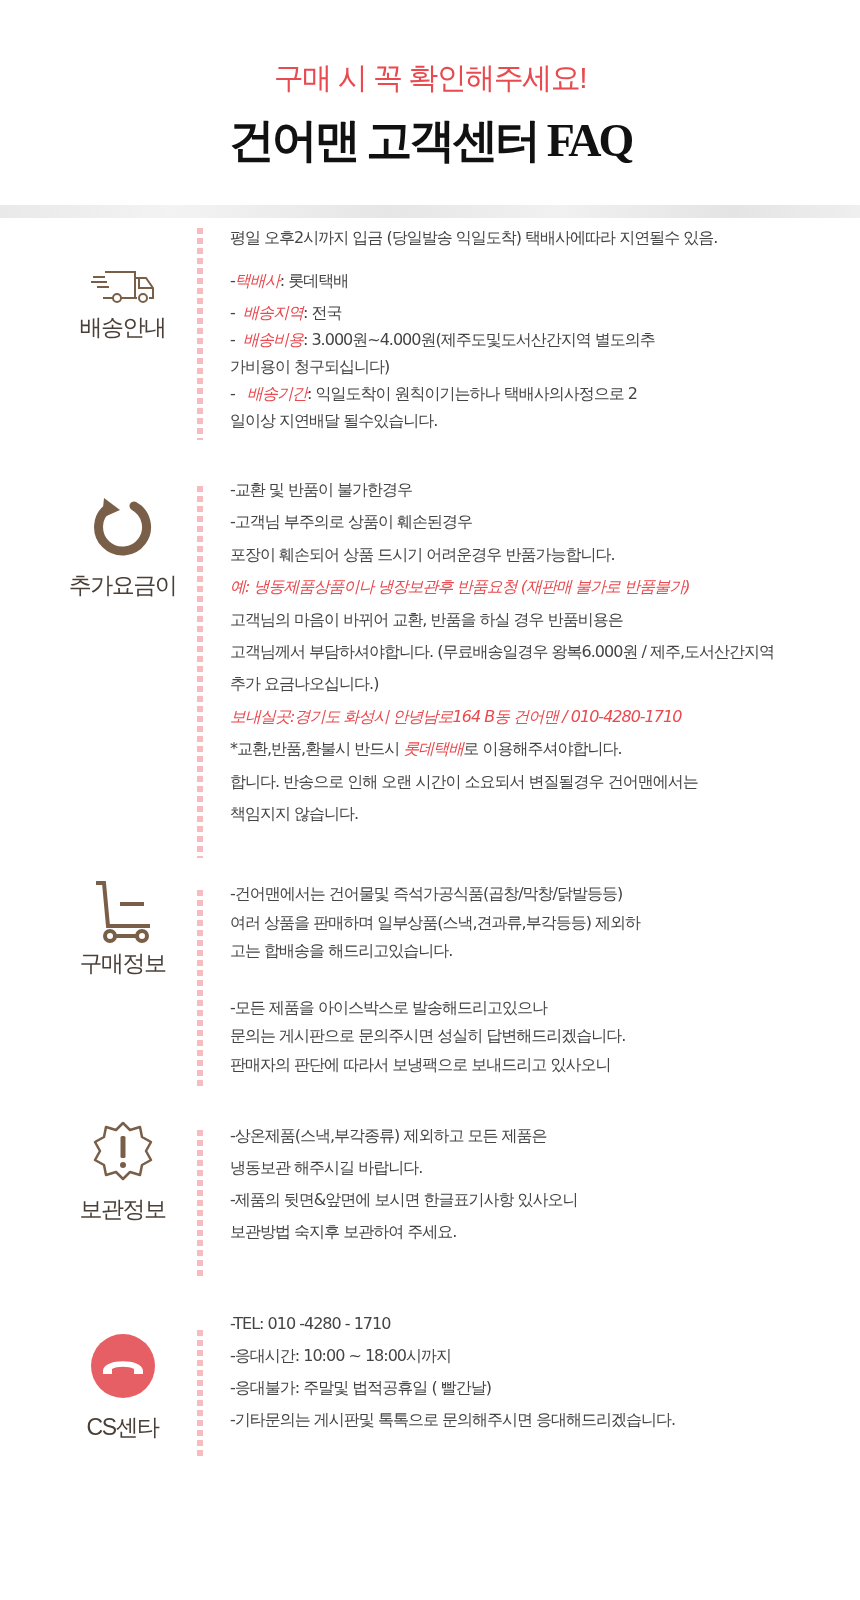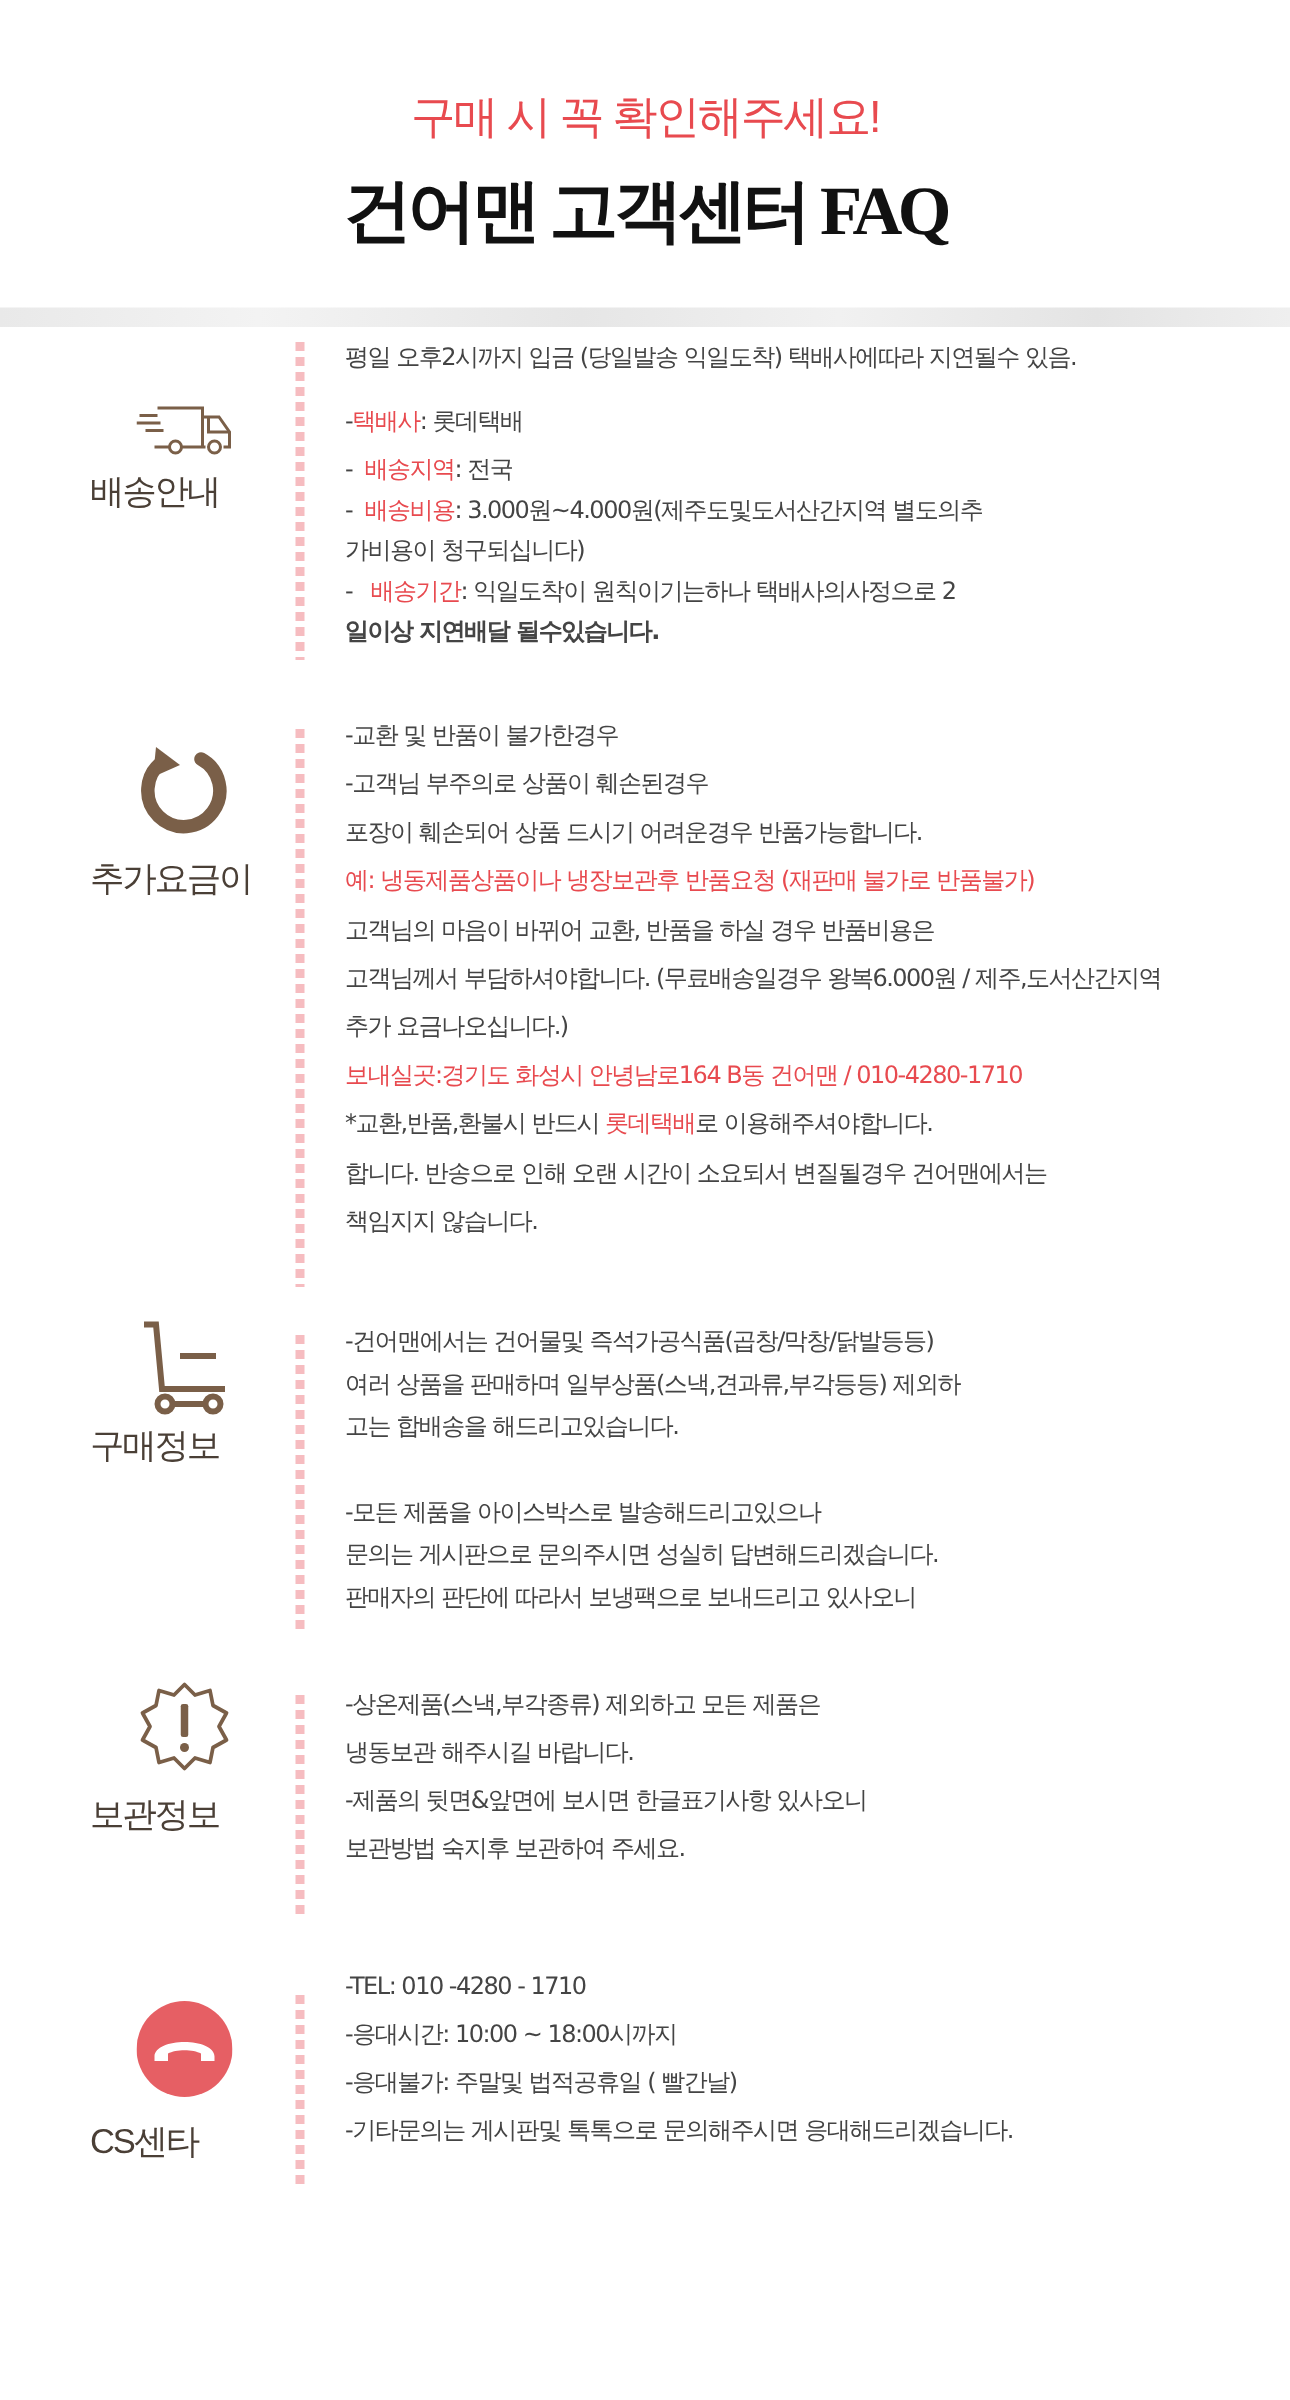--- a/index.html
+++ b/index.html
@@ -9,32 +9,32 @@
     .header { position: absolute; left: 0; top: 0; width: 860px; height: 205px; text-align: center; }
     .subtitle { position: absolute; left: 0; top: 58px; width: 860px; text-align: center;
       font-family: "Liberation Sans", sans-serif; font-size: 30px; color: #e84a4f; letter-spacing: -1.5px; }
     .title { position: absolute; left: 0; top: 110px; width: 860px; text-align: center;
       font-family: "Liberation Serif", serif; font-size: 46px; font-weight: 700; color: #111111; letter-spacing: -3px; }
 
     .band { position: absolute; left: 0; top: 205px; width: 860px; height: 13px;
       background: linear-gradient(90deg, #e9e9e9 0%, #f3f3f3 20%, #e6e6e6 45%, #f1f1f1 65%, #e4e4e4 85%, #efefef 100%); }
 
     .section { position: absolute; left: 0; width: 860px; }
-    .icon-col { position: absolute; left: 60px; width: 125px; text-align: left; }
+    .icon-col { position: absolute; left: 60px; width: 125px; text-align: center; }
     .icon-col svg { display: block; margin: 0 auto; }
     .sec-label { display: block; font-family: "Liberation Sans", sans-serif; font-size: 23px; color: #4a3f36;
       letter-spacing: -1.5px; margin-top: 6px; font-weight: 400; }
 
     .dots { position: absolute; left: 197px; width: 6px;
       background-image: linear-gradient(to bottom, #f6bcc0 0, #f6bcc0 6px, transparent 6px, transparent 10px);
       background-size: 6px 10px; background-repeat: repeat-y; }
 
     .text-col { position: absolute; left: 230px; width: 625px; font-size: 16px; letter-spacing: -1px; color: #444444; }
     .text-col .ln { display: block; white-space: nowrap; }
-    .red { color: #e84a4f; }
+    .red { color: #e84a4f; font-style: italic; }
   </style>
 </head>
 <body>
 
 <div class="header">
   <div class="subtitle">구매 시 꼭 확인해주세요!</div>
   <div class="title">건어맨 고객센터 FAQ</div>
 </div>
 <div class="band"></div>
 
@@ -57,21 +57,21 @@
     <span class="sec-label">배송안내</span>
   </div>
   <div class="dots" style="top:10px;height:212px;"></div>
   <div class="text-col" style="top:5px;line-height:29px;">
     <span class="ln">평일 오후2시까지 입금 (당일발송 익일도착) 택배사에따라 지연될수 있음.</span>
     <span class="ln" style="margin-top:14px;"><span>-</span><span class="red">택배사</span><span>: 롯데택배</span></span>
     <span class="ln" style="margin-top:4px;line-height:27px;"><span style="white-space:pre">-  </span><span class="red">배송지역</span><span>: 전국</span></span>
     <span class="ln" style="line-height:27px;"><span style="white-space:pre">-  </span><span class="red">배송비용</span><span>: 3.000원~4.000원(제주도및도서산간지역 별도의추</span></span>
     <span class="ln" style="line-height:27px;">가비용이 청구되십니다)</span>
     <span class="ln" style="line-height:27px;"><span style="white-space:pre">-   </span><span class="red">배송기간</span><span>: 익일도착이 원칙이기는하나 택배사의사정으로 2</span></span>
-    <span class="ln" style="line-height:27px;font-weight:bold;">일이상 지연배달 될수있습니다.</span>
+    <span class="ln" style="line-height:27px;">일이상 지연배달 될수있습니다.</span>
   </div>
 </div>
 
 <div class="section" style="top:478px;height:390px;">
   <div class="icon-col" style="top:16px;">
     <svg width="66" height="66" viewBox="0 0 66 66">
       <path d="M18 14 A24 24 0 1 0 44 12" fill="none" stroke="#7a5f48" stroke-width="9" stroke-linecap="round"></path>
       <polygon points="14,4 30,16 12,24" fill="#7a5f48"></polygon>
     </svg>
     <span class="sec-label" style="margin-top:10px;">추가요금이</span>

